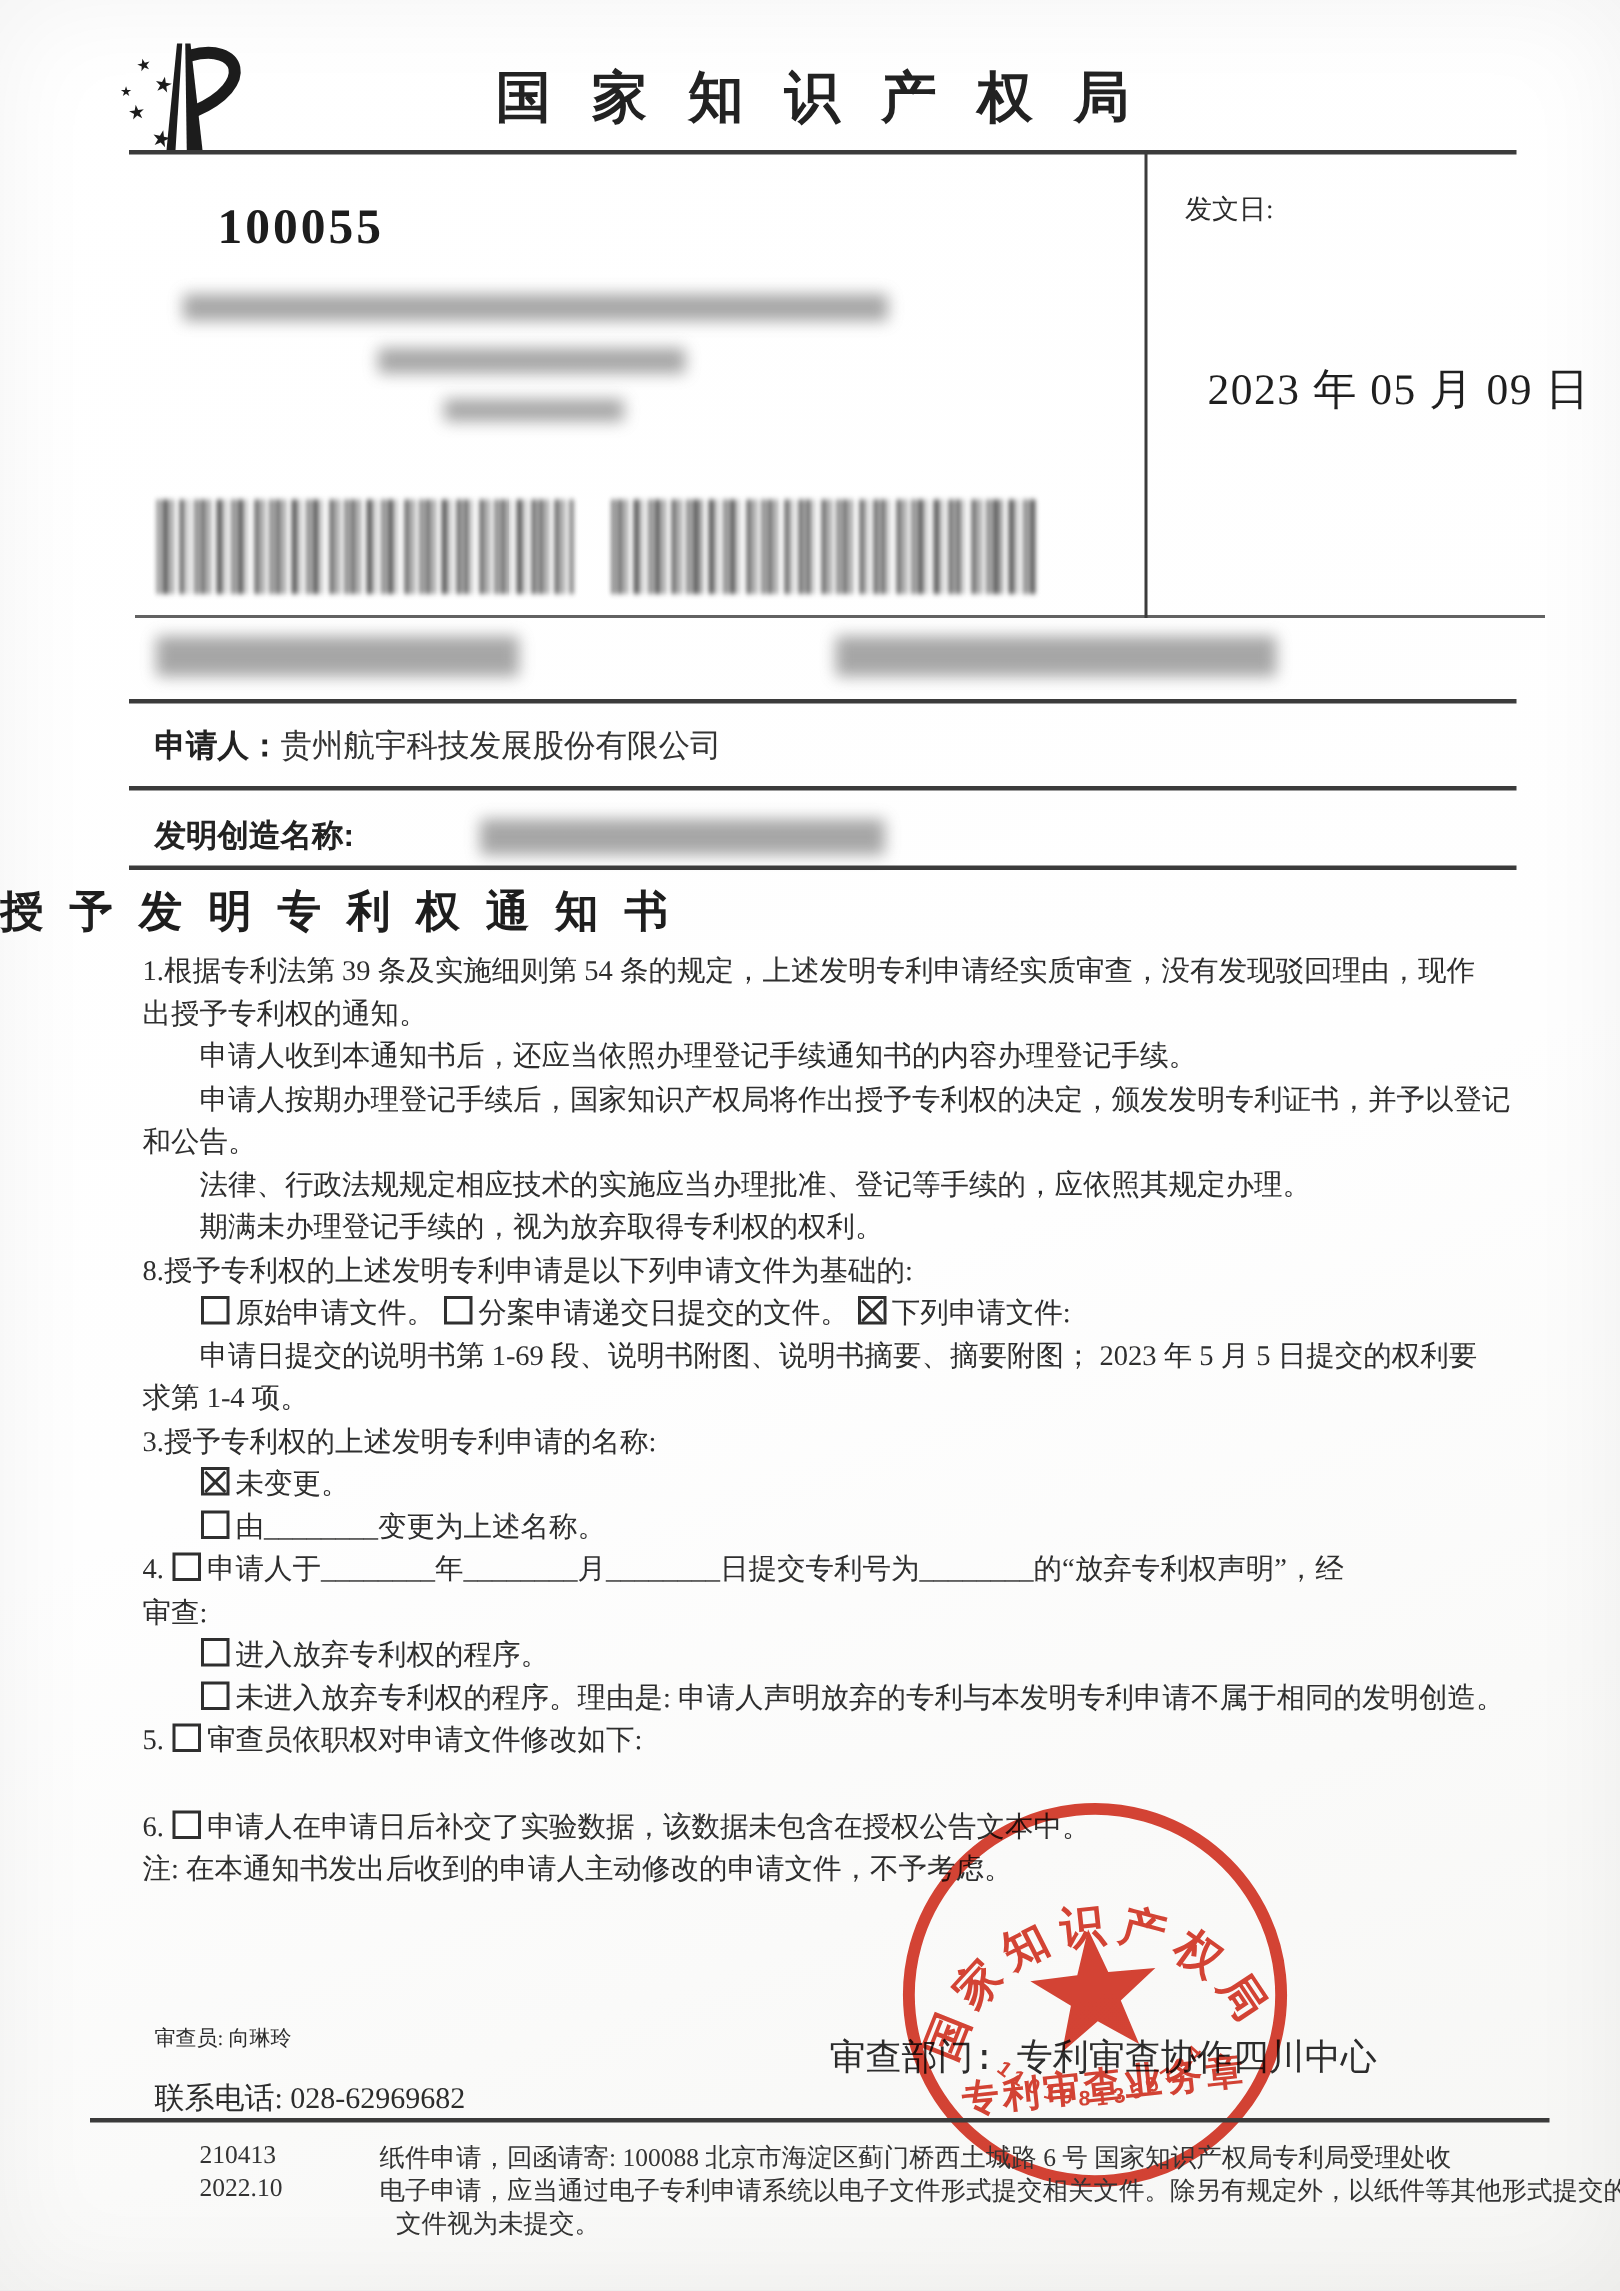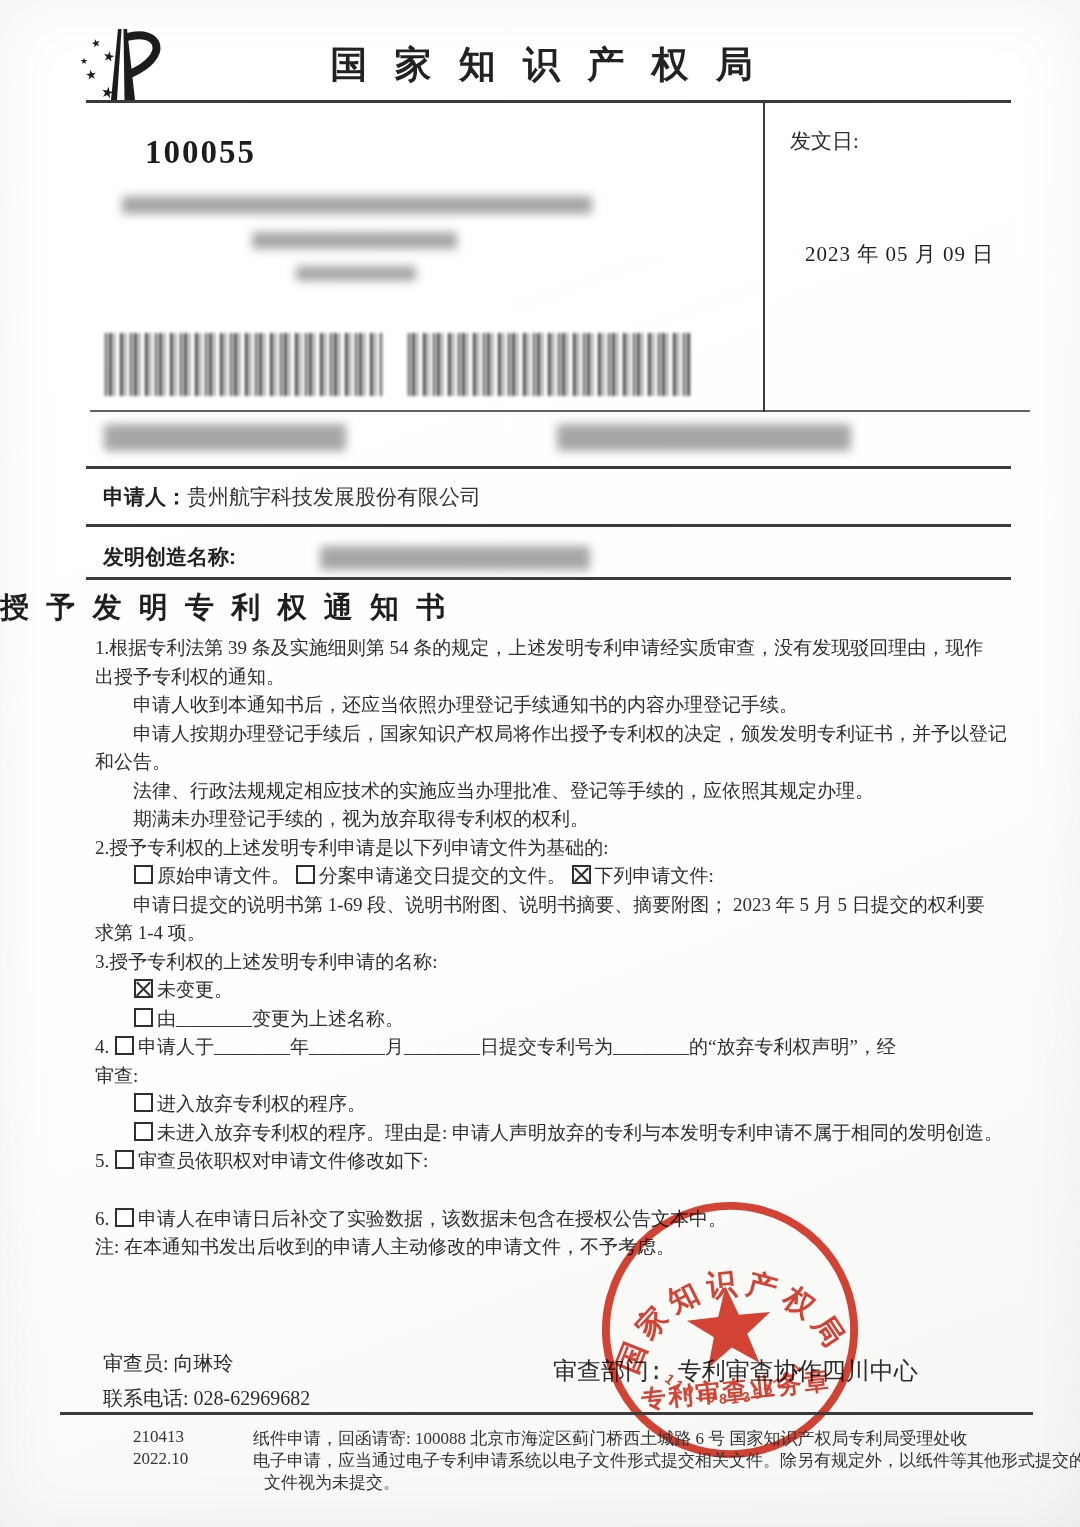--- a/index.html
+++ b/index.html
@@ -14,22 +14,22 @@
   
   .agency-title{top:40px;left:12px;right:0;text-align:center;font-size:37px;font-weight:600;letter-spacing:9px;color:#222;}
   .hr{background:#3b3b3b;}
   .hr-top{left:86px;top:100px;width:925px;height:3px;}
   .code{left:145px;top:134px;font-size:33px;font-weight:bold;letter-spacing:2px;color:#1d1d1d;}
   .blurbar{background:#7d7d7d;filter:blur(5px);opacity:.68;border-radius:2px;}
   .addr1{left:122px;top:196px;width:470px;height:18px;}
   .addr2{left:252px;top:232px;width:205px;height:17px;}
   .addr3{left:296px;top:266px;width:120px;height:15px;}
   .vline{left:763px;top:100px;width:2px;height:312px;background:#3b3b3b;}
-  .dispatch-label{left:790px;top:127px;font-size:21px;}
-  .dispatch-date{left:805px;top:240px;font-size:21px;letter-spacing:1px;color:#1f1f1f;}
+  .dispatch-label{left:790px;top:127px;font-size:18px;}
+  .dispatch-date{left:805px;top:240px;font-size:29px;letter-spacing:1px;color:#1f1f1f;}
   
   .barcode{top:333px;height:63px;filter:blur(1.6px);opacity:.88;
     background:repeating-linear-gradient(90deg,#222 0 2px,#fff 2px 4px,#222 4px 7px,#fff 7px 9px,#222 9px 10px,#fff 10px 15px,#222 15px 18px,#fff 18px 20px,#222 20px 21px,#fff 21px 25px);}
   .bc1{left:105px;width:277px;}
   .bc2{left:408px;width:284px;}
   .hr-bc{left:90px;top:410px;width:940px;height:2px;opacity:.8;}
   .fld1{left:104px;top:424px;width:242px;height:27px;}
   .fld2{left:557px;top:424px;width:294px;height:27px;}
   .hr3{left:86px;top:466px;width:925px;height:3px;}
   
@@ -44,21 +44,21 @@
   .notice-title{top:588px;left:0;right:0;text-align:left;font-size:29px;font-weight:bold;letter-spacing:5px;color:#1e1e1e;}
   .notice-body{left:95px;top:634px;width:950px;font-size:19px;line-height:28.5px;color:#2e2e2e;}
   .bline{white-space:nowrap;}
   .ind{text-indent:38px;}
   .gap{margin-top:29px;}
   .cb{display:inline-block;width:15px;height:15px;border:2px solid #2f2f2f;margin:0 4px -2px 1px;position:relative;background:#fff;}
   .cb.checked::before,.cb.checked::after{content:"";position:absolute;left:-2px;top:6.5px;width:19px;height:2px;background:#2f2f2f;}
   .cb.checked::before{transform:rotate(45deg);}
   .cb.checked::after{transform:rotate(-45deg);}
   
-  .examiner-row{left:103px;top:1350px;font-size:20px;}
+  .examiner-row{left:103px;top:1350px;font-size:14px;}
   .dept-row{left:553px;top:1355px;font-size:24px;font-family:Liberation Mono, monospace;}
   .phone-row{left:103px;top:1385px;font-size:20px;}
   .hr-bottom{left:60px;top:1412px;width:973px;height:3px;}
   
   .fn{font-size:17px;color:#333;margin-left:40px;}
   .fn-code1{left:93px;top:1427px;}
   .fn-code2{left:93px;top:1449px;}
   .fn-l1{left:213px;top:1427px;white-space:nowrap;}
   .fn-l2{left:213px;top:1449px;white-space:nowrap;}
   .fn-l3{left:224px;top:1471px;white-space:nowrap;}
@@ -114,21 +114,21 @@
 
   <div class="abs notice-title">授 予 发 明 专 利 权 通 知 书</div>
   <div class="abs notice-body">
       <div class="bline"><span>1.根据专利法第 39 条及实施细则第 54 条的规定，上述发明专利申请经实质审查，没有发现驳回理由，现作</span></div>
       <div class="bline"><span>出授予专利权的通知。</span></div>
       <div class="bline ind"><span>申请人收到本通知书后，还应当依照办理登记手续通知书的内容办理登记手续。</span></div>
       <div class="bline ind"><span>申请人按期办理登记手续后，国家知识产权局将作出授予专利权的决定，颁发发明专利证书，并予以登记</span></div>
       <div class="bline"><span>和公告。</span></div>
       <div class="bline ind"><span>法律、行政法规规定相应技术的实施应当办理批准、登记等手续的，应依照其规定办理。</span></div>
       <div class="bline ind"><span>期满未办理登记手续的，视为放弃取得专利权的权利。</span></div>
-      <div class="bline"><span>2.授予专利权的上述发明专利申请是以下列申请文件为基础的:</span></div>
+      <div class="bline"><span>8.授予专利权的上述发明专利申请是以下列申请文件为基础的:</span></div>
       <div class="bline ind"><span class="cb"></span><span>原始申请文件。&nbsp;</span><span class="cb"></span><span>分案申请递交日提交的文件。&nbsp;</span><span class="cb checked"></span><span>下列申请文件:</span></div>
       <div class="bline ind"><span>申请日提交的说明书第 1-69 段、说明书附图、说明书摘要、摘要附图； 2023 年 5 月 5 日提交的权利要</span></div>
       <div class="bline"><span>求第 1-4 项。</span></div>
       <div class="bline"><span>3.授予专利权的上述发明专利申请的名称:</span></div>
       <div class="bline ind"><span class="cb checked"></span><span>未变更。</span></div>
       <div class="bline ind"><span class="cb"></span><span>由________变更为上述名称。</span></div>
       <div class="bline"><span>4.&nbsp;</span><span class="cb"></span><span>申请人于________年________月________日提交专利号为________的“放弃专利权声明”，经</span></div>
       <div class="bline"><span>审查:</span></div>
       <div class="bline ind"><span class="cb"></span><span>进入放弃专利权的程序。</span></div>
       <div class="bline ind"><span class="cb"></span><span>未进入放弃专利权的程序。理由是: 申请人声明放弃的专利与本发明专利申请不属于相同的发明创造。</span></div>

